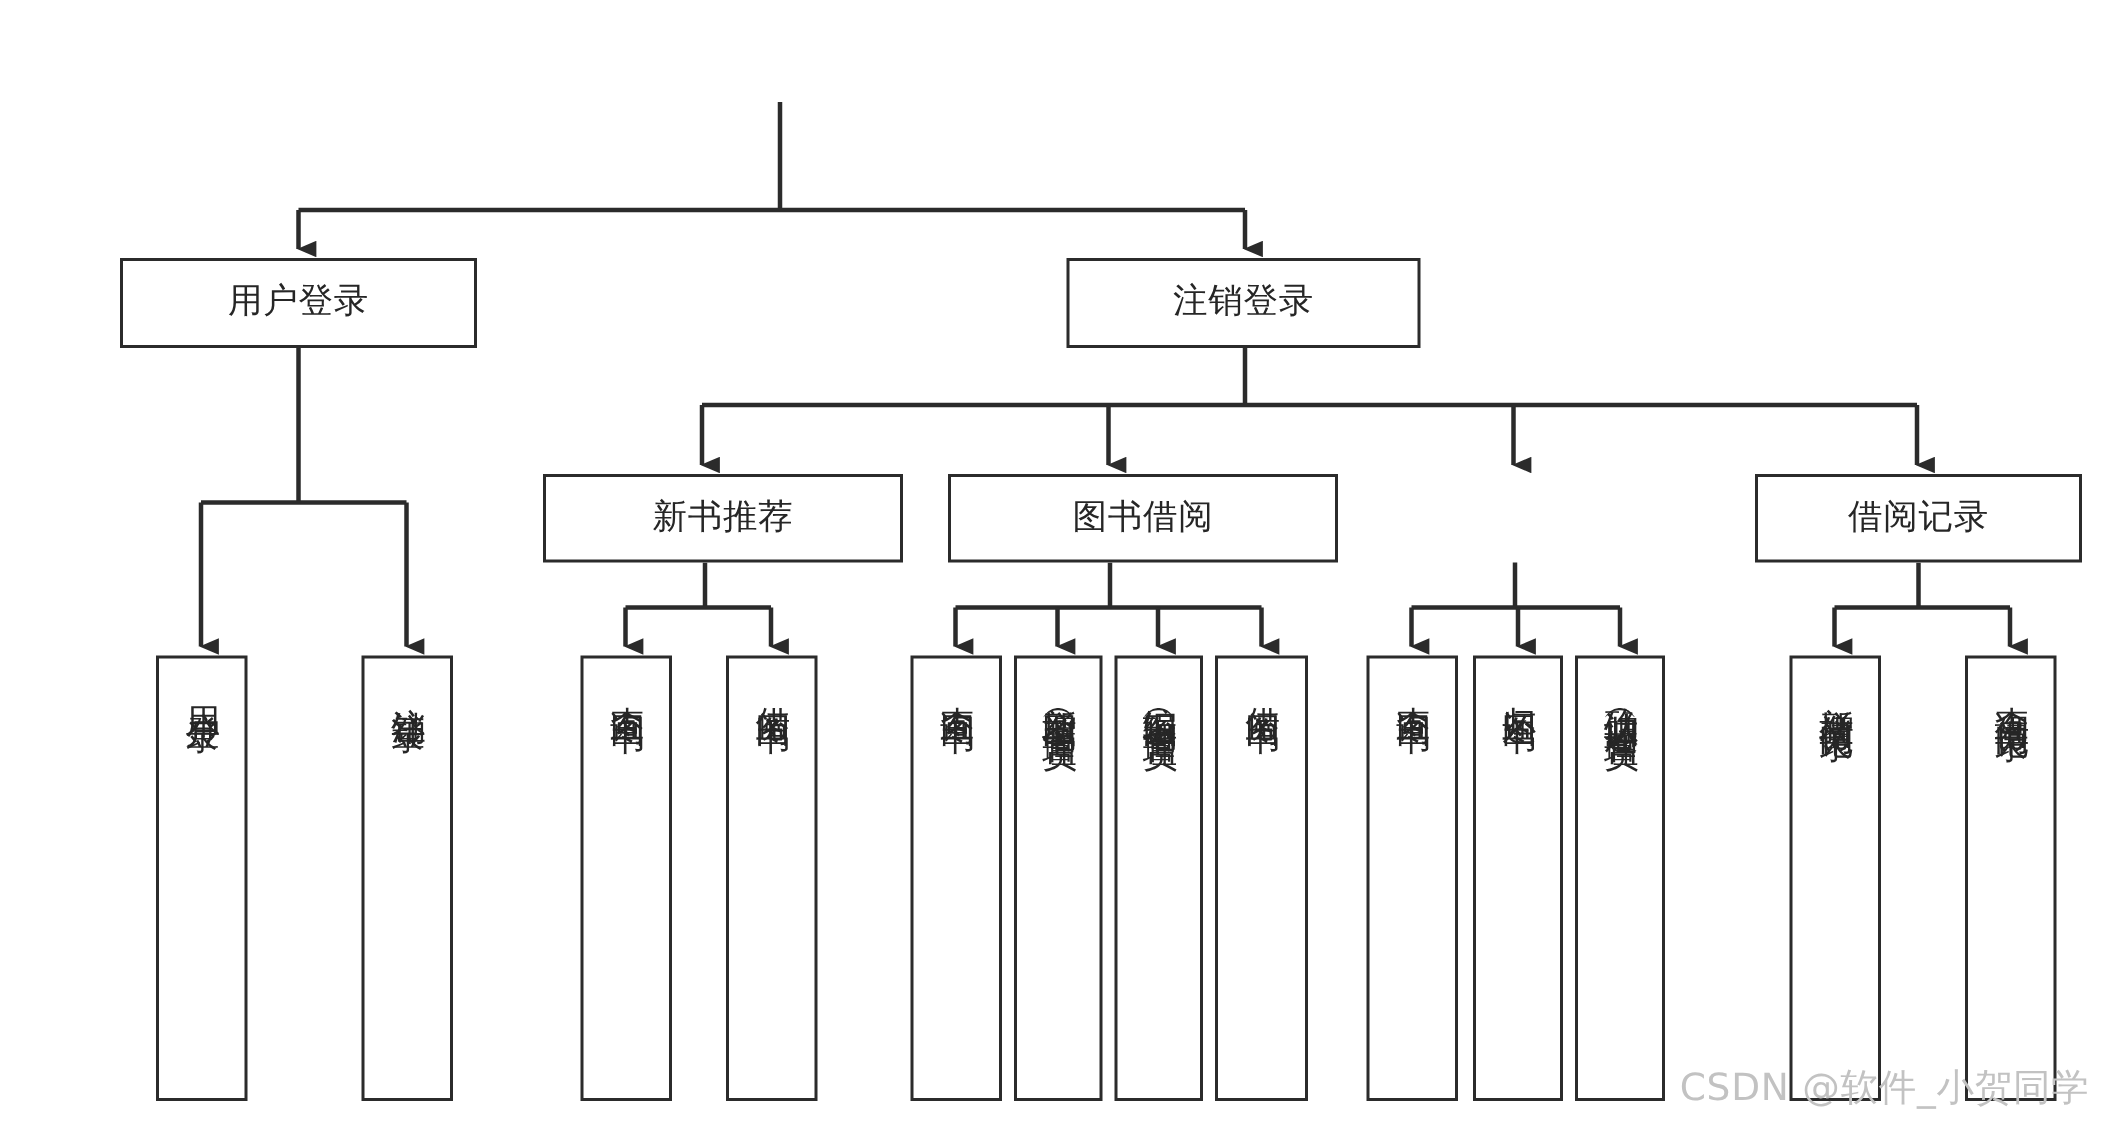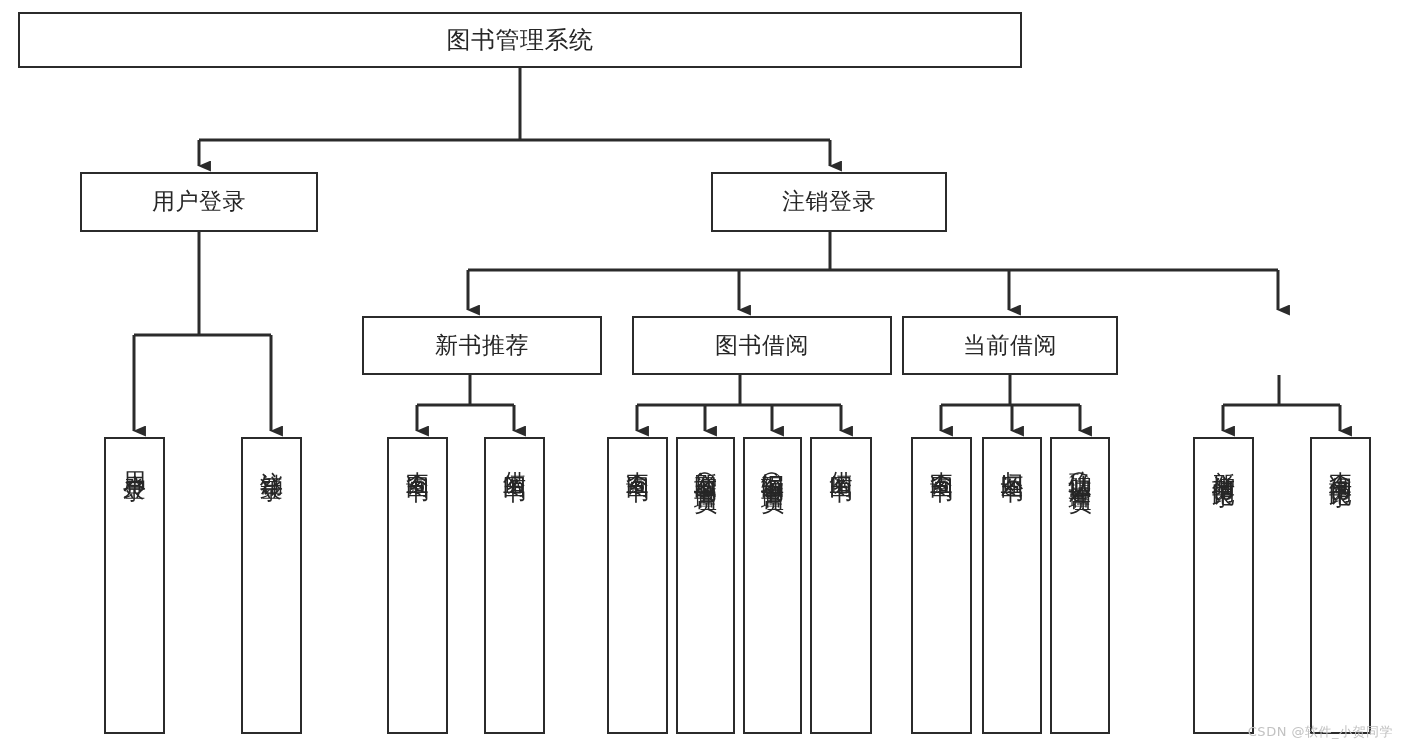--- a/index.html
+++ b/index.html
@@ -58,21 +58,21 @@
     text-align: left;
   }
   .node.root .node-label {
     font-size: 24px;
   }
   #watermark {
     position: absolute;
     right: 12px;
     bottom: 6px;
     color: #c2c2c2;
-    font-size: 13px;
+    font-size: 25px;
     letter-spacing: 0.5px;
     white-space: nowrap;
     user-select: none;
   }
 </style>
 </head>
 <body>
 
 <div id="diagram-canvas">
 
@@ -123,39 +123,36 @@
       <path d="M 1012 405 L 1012 431" marker-end="url(#arrow)"></path>
       <path d="M 1080 405 L 1080 431" marker-end="url(#arrow)"></path>
 
       <path d="M 1279 375 L 1279 405"></path>
       <path d="M 1223 405 L 1340 405"></path>
       <path d="M 1223 405 L 1223 431" marker-end="url(#arrow)"></path>
       <path d="M 1340 405 L 1340 431" marker-end="url(#arrow)"></path>
     </g>
   </svg>
 
-  <div class="node horizontal root" style="left:18px; top:12px; width:1004px; height:56px;">
-    <span class="node-label">图书管理系统</span>
-  </div>
 
   <div class="node horizontal" style="left:80px; top:172px; width:238px; height:60px;">
     <span class="node-label">用户登录</span>
   </div>
   <div class="node horizontal" style="left:711px; top:172px; width:236px; height:60px;">
     <span class="node-label">注销登录</span>
   </div>
 
   <div class="node horizontal" style="left:362px; top:316px; width:240px; height:59px;">
     <span class="node-label">新书推荐</span>
   </div>
   <div class="node horizontal" style="left:632px; top:316px; width:260px; height:59px;">
     <span class="node-label">图书借阅</span>
   </div>
-  <div class="node horizontal" style="left:902px; top:316px; width:216px; height:59px;">
-    <span class="node-label">当前借阅</span>
+  <div class="node horizontal" style="left:1170px; top:316px; width:218px; height:59px;">
+    <span class="node-label">借阅记录</span>
   </div>
 
   <div class="node vertical" style="left:104px; top:437px; width:61px; height:297px;">
     <span class="node-label">用户登录</span>
   </div>
   <div class="node vertical" style="left:241px; top:437px; width:61px; height:297px;">
     <span class="node-label">注销登录</span>
   </div>
 
   <div class="node vertical" style="left:387px; top:437px; width:61px; height:297px;">

